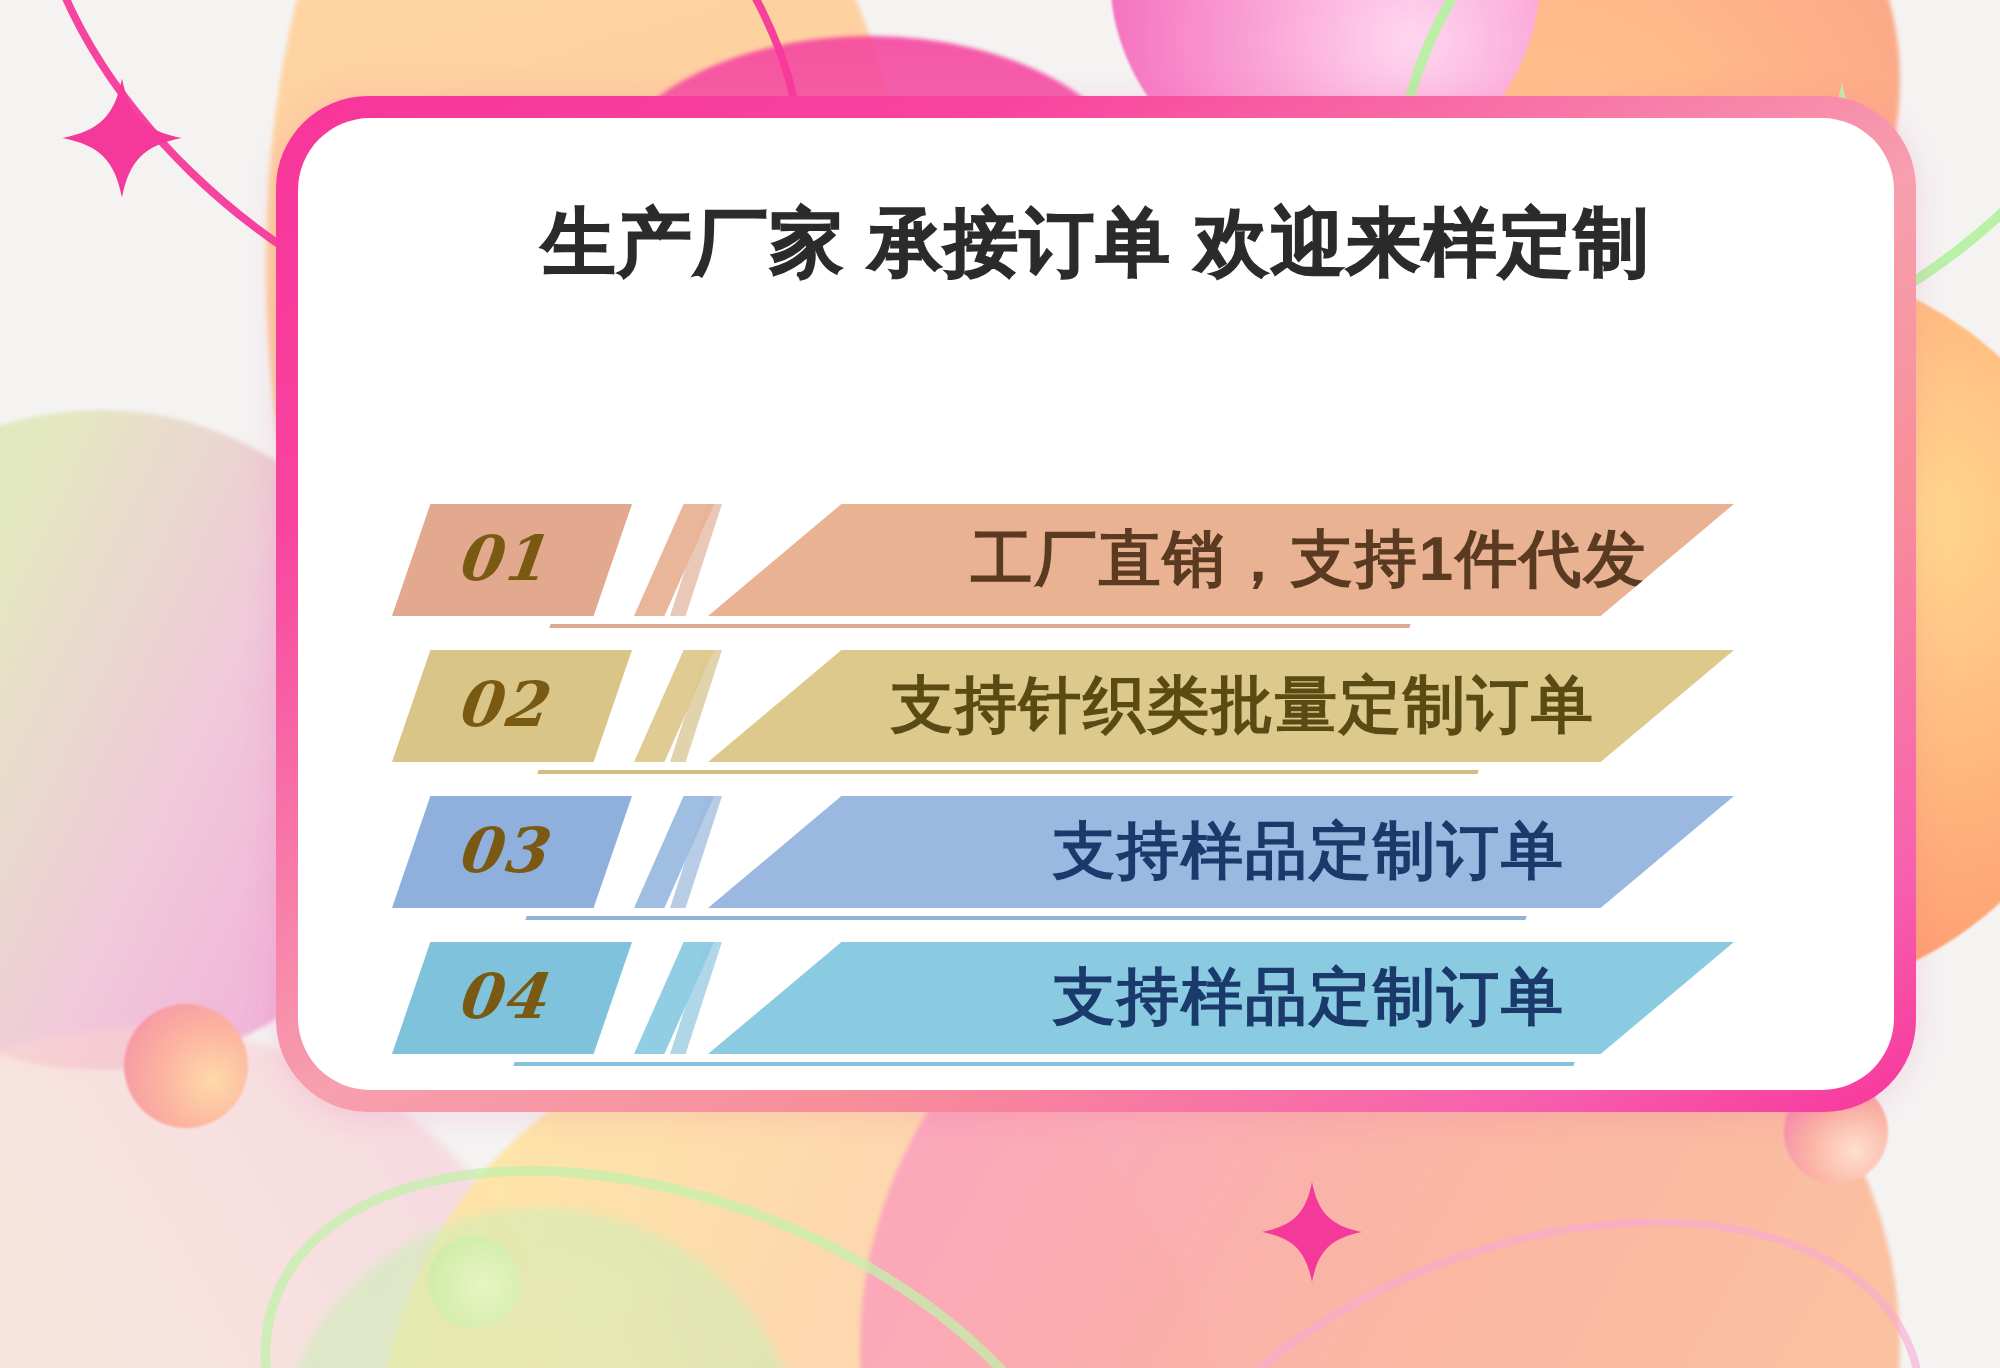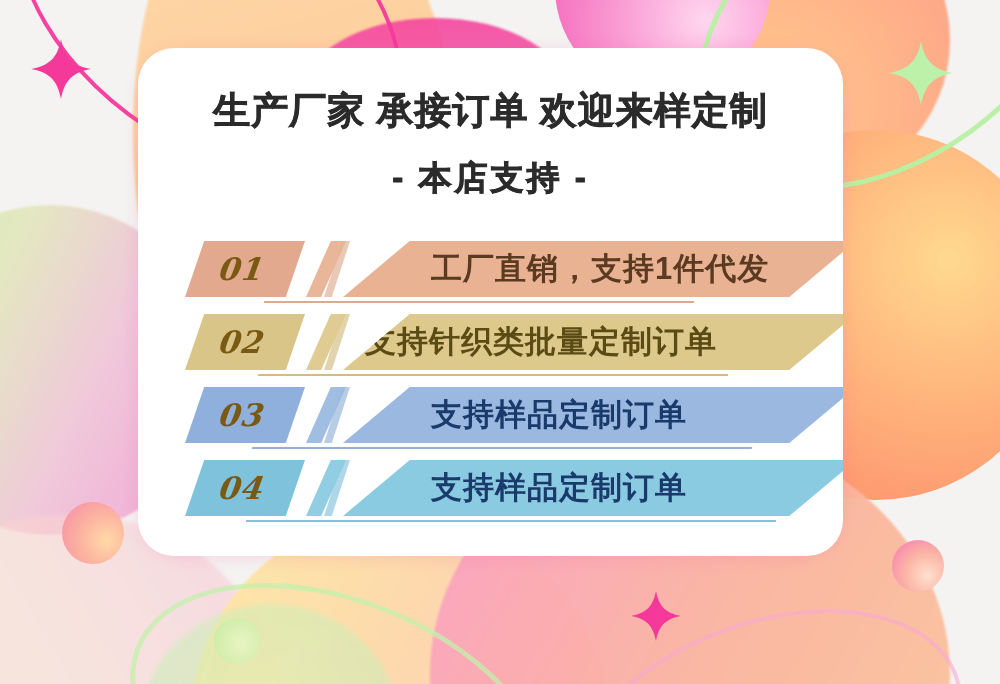--- a/index.html
+++ b/index.html
@@ -110,22 +110,23 @@
     transform:rotate(-20deg);
     opacity:.6;
   }
 
   
   .sparkle{position:absolute;}
   .sparkle svg{display:block;}
 
   
   #card{
-    position:absolute;left:138px;top:48px;width:705px;height:508px;
+    position:absolute;left:138px;top:48px;width:820px;height:508px;
     border-radius:46px;
+    padding:11px;
     box-sizing:border-box;
     background:linear-gradient(150deg,#f8349a 0%,#f8449f 22%,#f79fae 52%,#f88e9a 68%,#f75fae 88%,#f7359b 100%);
     box-shadow:0 2px 16px rgba(240,90,160,.18);
   }
   #card-inner{
     width:100%;height:100%;
     background:#ffffff;
     border-radius:36px;
     box-sizing:border-box;
     position:relative;
@@ -156,20 +157,21 @@
     position:absolute;left:0;top:193px;width:100%;
   }
   .row{
     position:relative;
     height:73px;
   }
   .shape{
     position:absolute;
     top:0;
     height:56px;
+    justify-content:center;
   }
   
   .badge{
     left:47px;width:120px;
     clip-path:polygon(16% 0,100% 0,84% 100%,0% 100%);
     display:flex;align-items:center;justify-content:center;
   }
   .badge span{
     font-family:"DejaVu Serif","Liberation Serif",serif;
     font-style:italic;font-weight:bold;
@@ -254,21 +256,20 @@
       <svg viewBox="0 0 100 100" width="52" height="52">
         <path d="M50,2 C56,32 68,44 98,50 C68,56 56,68 50,98 C44,68 32,56 2,50 C32,44 44,32 50,2 Z" fill="#F5399B"></path>
       </svg>
     </div>
 
   <div id="card">
     <div id="card-inner">
 
       <div class="headline headline-main">生产厂家 承接订单 欢迎来样定制</div>
 
-      <div class="headline headline-sub">- 本店支持 -</div>
 
       <div id="rows">
           <div class="row r1">
             <div class="underline" style="background: rgb(215, 155, 126);"></div>
             <div class="shape stripe2" style="background: rgb(215, 155, 126);"></div>
             <div class="shape stripe" style="background: rgb(232, 178, 147);"></div>
             <div class="shape badge" style="background: rgb(226, 169, 142);">
               <span style="color: rgb(122, 90, 18);">01</span>
             </div>
             <div class="shape banner" style="background: rgb(232, 178, 147);">

